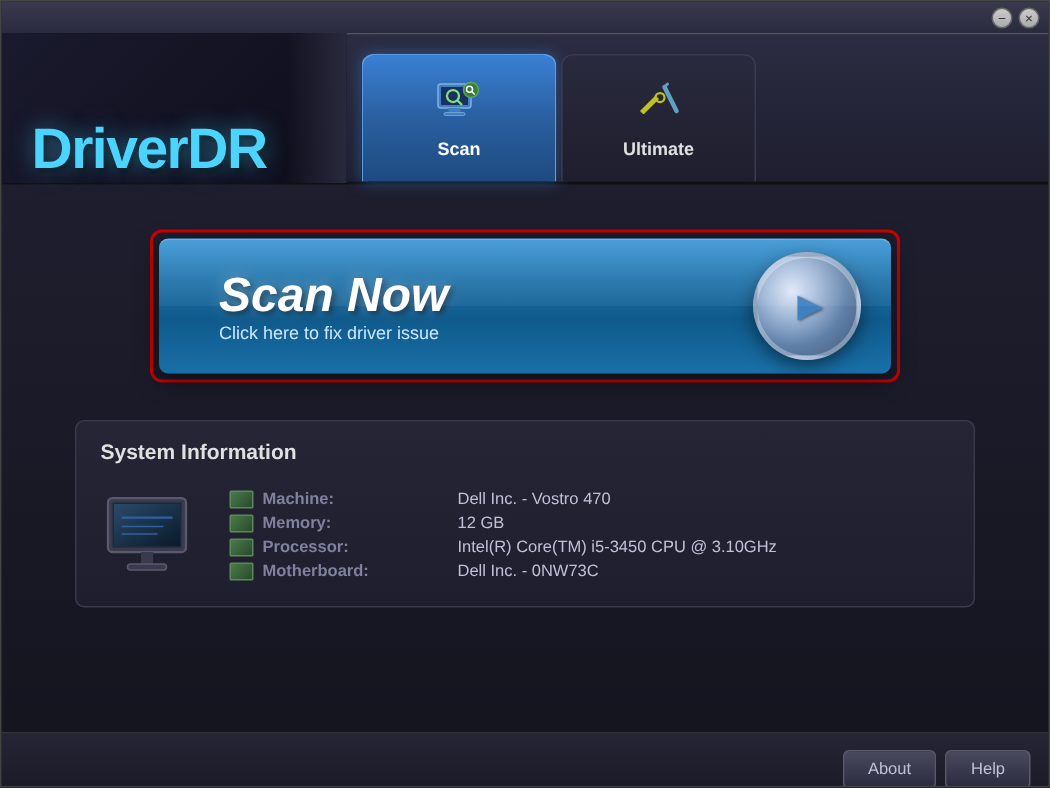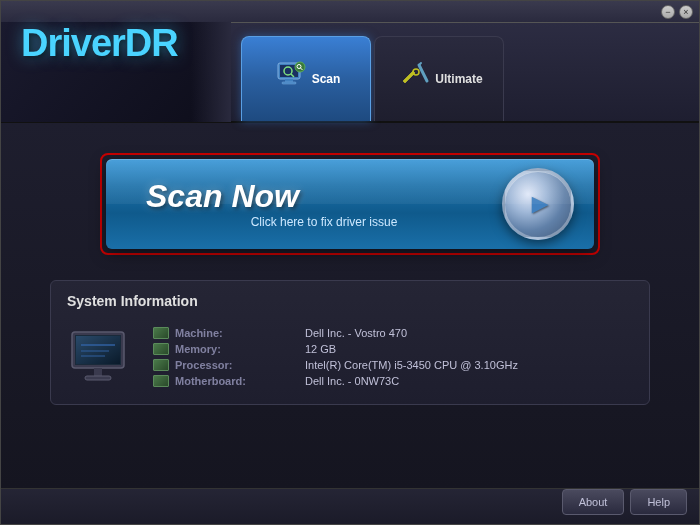--- a/index.html
+++ b/index.html
@@ -57,21 +57,21 @@
       align-items: center;
       position: relative;
       border-bottom: 2px solid #111;
     }
 
     
     .logo-area {
       width: 230px;
       height: 100px;
       display: flex;
-      align-items: flex-start;
+      align-items: flex-end;
       padding-left: 20px;
       background: linear-gradient(135deg, #1a1a2e 0%, #0d0d1a 100%);
       position: relative;
     }
 
     .logo-area::after {
       content: '';
       position: absolute;
       right: 0;
       top: 0;
@@ -94,21 +94,21 @@
       align-items: flex-end;
       height: 100%;
       padding-bottom: 0;
       margin-left: 10px;
     }
 
     .nav-tab {
       width: 130px;
       height: 85px;
       display: flex;
-      flex-direction: row;
+      flex-direction: column;
       align-items: center;
       justify-content: center;
       cursor: pointer;
       position: relative;
       border-radius: 8px 8px 0 0;
       margin-right: 3px;
     }
 
     .nav-tab.active {
       background: linear-gradient(180deg, #3a7fd4 0%, #2a5fa0 50%, #1e4a80 100%);
@@ -195,21 +195,21 @@
       font-weight: bold;
       font-style: italic;
       color: #ffffff;
       text-shadow: 2px 2px 4px rgba(0,0,0,0.5), 0 0 10px rgba(255,255,255,0.3);
       line-height: 1.1;
     }
 
     .scan-btn-subtitle {
       font-size: 12px;
       color: #cce8ff;
-      text-align: center;
+      text-align: left;
       margin-top: 0;
     }
 
     .scan-btn-arrow {
       width: 72px;
       height: 72px;
       background: radial-gradient(circle at 35% 35%, #e0e8f8 0%, #a0b8d8 30%, #6080a8 60%, #405878 100%);
       border-radius: 50%;
       display: flex;
       align-items: center;
@@ -287,21 +287,21 @@
       color: #c0c0d8;
       font-size: 11px;
     }
 
     
     .footer {
       height: 38px;
       background: linear-gradient(180deg, #252535 0%, #1a1a28 100%);
       border-top: 1px solid #333;
       display: flex;
-      align-items: flex-start;
+      align-items: flex-end;
       justify-content: flex-end;
       padding: 0 12px;
       gap: 6px;
     }
 
     .footer-btn {
       height: 26px;
       padding: 0 16px;
       background: linear-gradient(180deg, #4a4a5e 0%, #2a2a3e 100%);
       border: 1px solid #5a5a6e;

